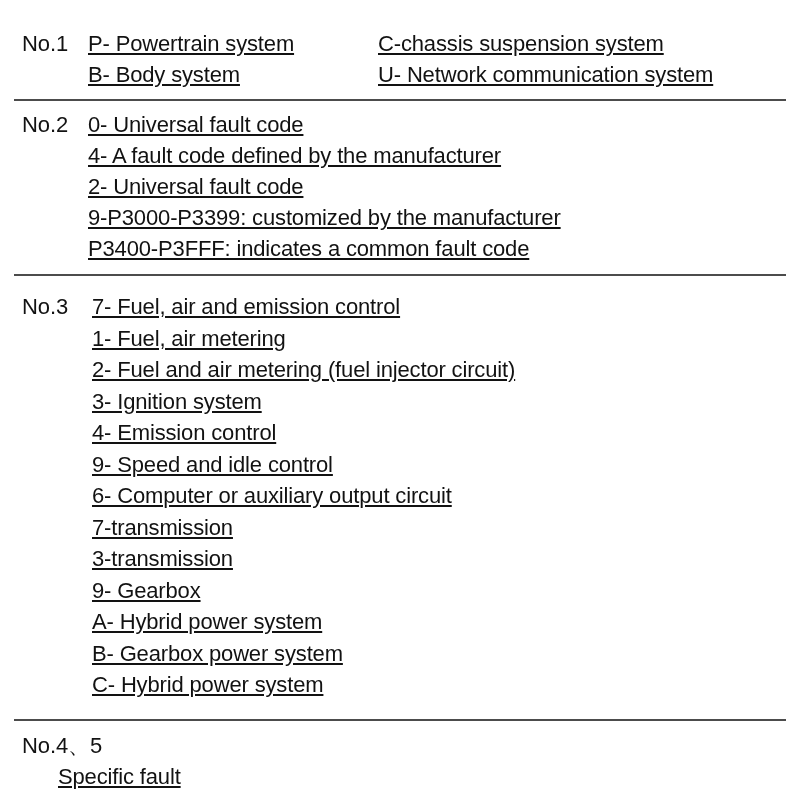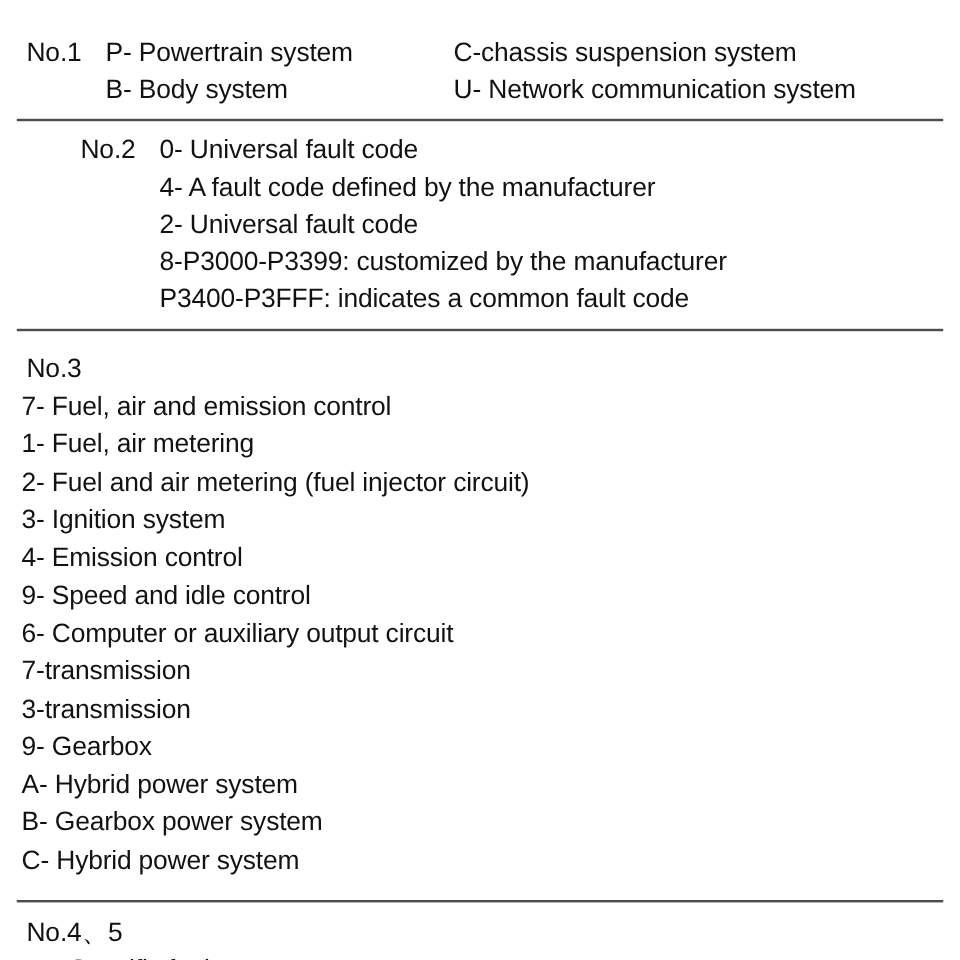--- a/index.html
+++ b/index.html
@@ -56,20 +56,21 @@
     letter-spacing: -0.1px;
     white-space: nowrap;
   }
   .no-cell.wide {
     width: 126px;
   }
 
   .body-cell {
     flex: 1 1 auto;
     min-width: 0;
+    text-decoration: underline;
   }
 
   .line {
     font-size: 22px;
     line-height: 31px;
     letter-spacing: -0.15px;
     white-space: nowrap;
   }
 
   
@@ -79,22 +80,22 @@
   .col-a {
     flex: 0 0 auto;
     width: 290px;
   }
   .col-b {
     flex: 1 1 auto;
   }
 
   
   .sec-1 { padding: 8px 0 9px 0; }
-  .sec-2 { padding: 8px 0 10px 0; margin-left: 45px; }
-  .sec-3 { padding: 15px 0 18px 0; flex-direction: column; }
+  .sec-2 { padding: 8px 0 10px 0; }
+  .sec-3 { padding: 15px 0 18px 0; }
   .sec-4 { padding: 9px 0 10px 0; flex-direction: column; }
 
   .sec-3 .no-cell,
   .sec-3 .line { line-height: 31.5px; }
 
   .sec-3 .body-cell { padding-left: 4px; }
 
   .sec-4 .body-cell { padding-left: 44px; }
 </style>
 </head>
@@ -118,21 +119,21 @@
     </div>
 
     <div class="rule"></div>
 
     <div class="section sec-2">
       <div class="no-cell">No.2</div>
       <div class="body-cell">
         <div class="line">0- Universal fault code</div>
         <div class="line">4- A fault code defined by the manufacturer</div>
         <div class="line">2- Universal fault code</div>
-        <div class="line">8-P3000-P3399: customized by the manufacturer</div>
+        <div class="line">9-P3000-P3399: customized by the manufacturer</div>
         <div class="line">P3400-P3FFF: indicates a common fault code</div>
       </div>
     </div>
 
     <div class="rule"></div>
 
     <div class="section sec-3">
       <div class="no-cell">No.3</div>
       <div class="body-cell">
         <div class="line">7- Fuel, air and emission control</div>

